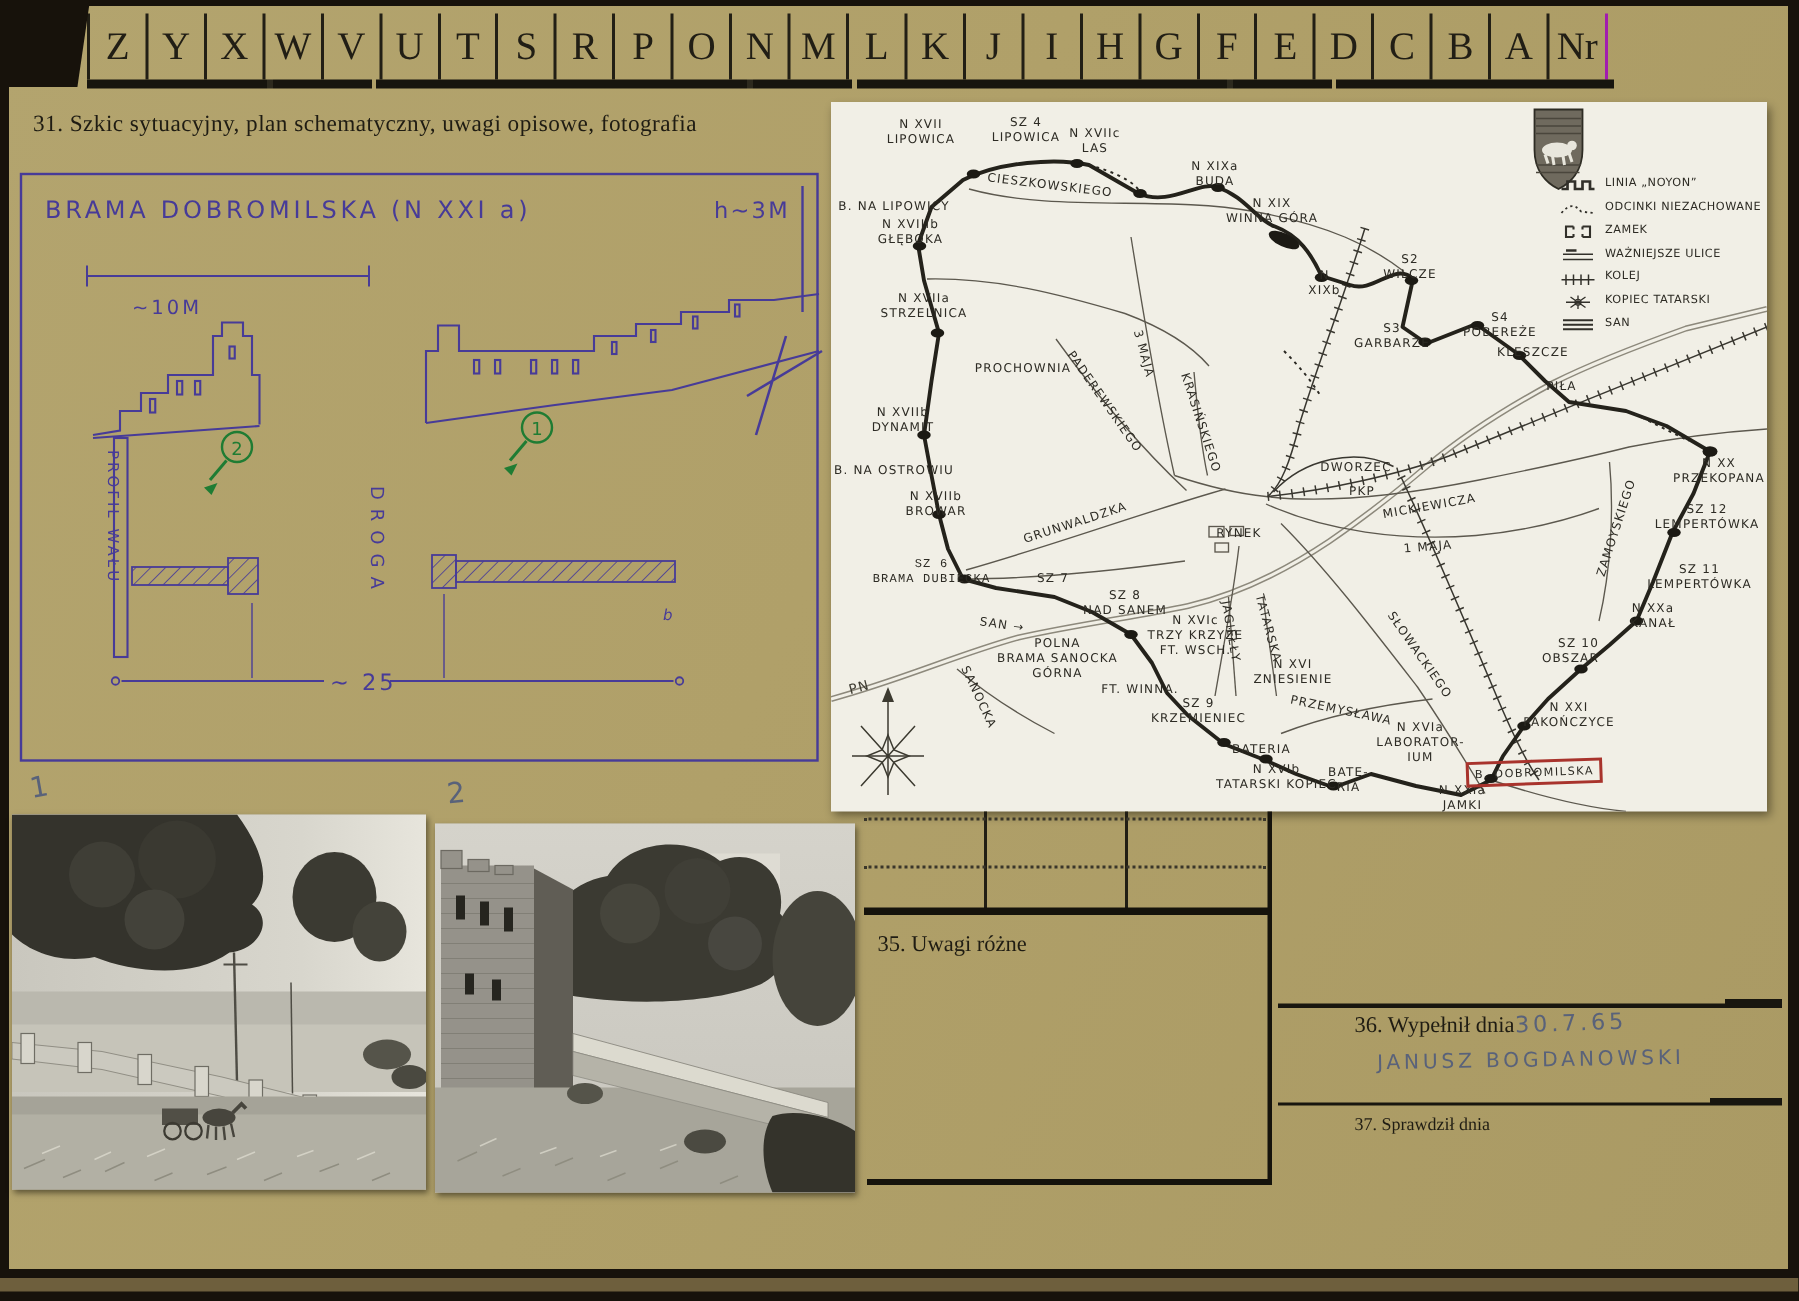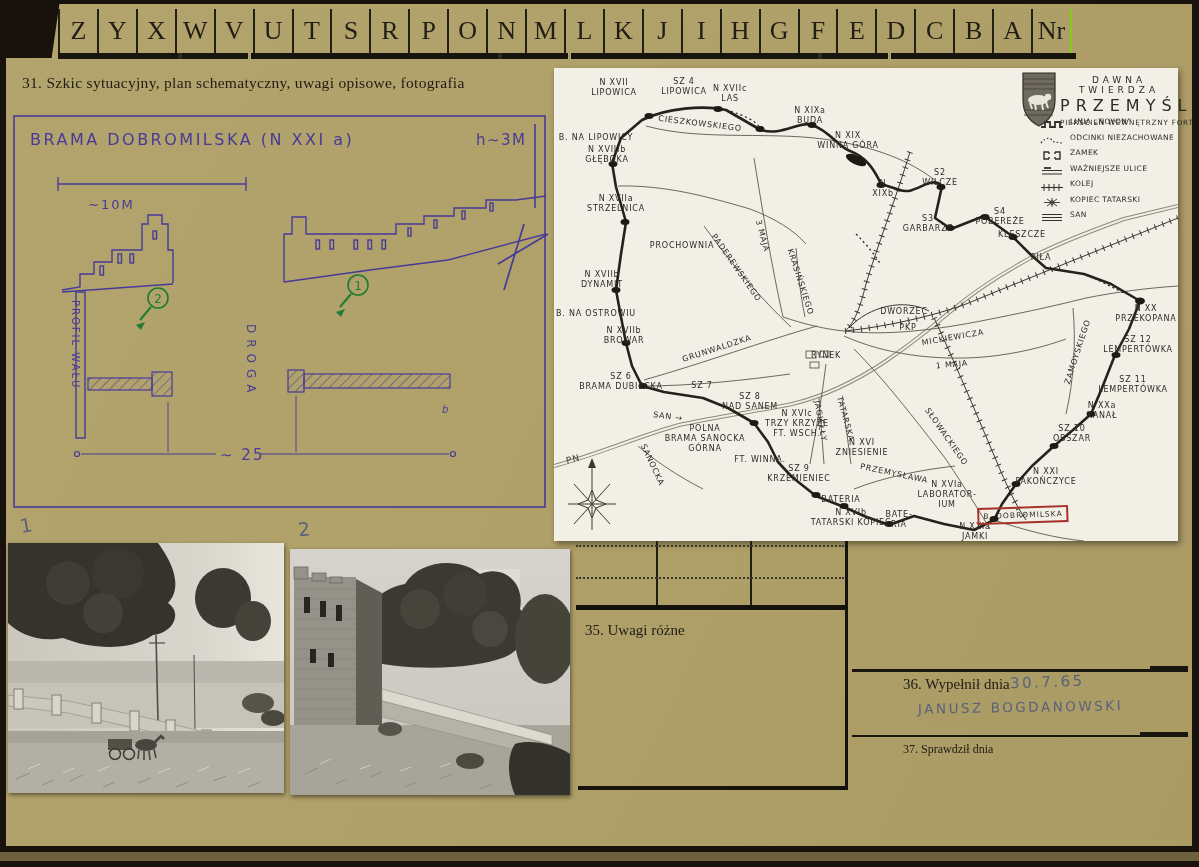--- a/index.html
+++ b/index.html
@@ -18,21 +18,21 @@
   .bottom-strip{position:absolute;left:0;top:852px;width:1199px;height:9px;background:#6e5f3d;}
   
   .tab-strip{
     position:absolute;left:58px;top:9px;width:1014px;height:44px;display:flex;
   }
   .tab{
     flex:1;display:flex;align-items:center;justify-content:center;
     border-left:2px solid #221f15;
     font-family:"Liberation Serif",serif;font-size:26px;color:#211e15;
   }
-  .tab:last-child{border-right:2px solid #84cc16;}
+  .tab:last-child{border-right:2px solid #a21caf;}
   .tab-rule{
     position:absolute;left:58px;top:53px;width:1018px;height:6px;
     background:repeating-linear-gradient(90deg,#17150e 0 120px,#2d2a1e 120px 124px,#17150e 124px 190px,#b0a069 190px 193px,#17150e 193px 320px);
   }
   .print{font-family:"Liberation Serif",serif;color:#1f1c13;}
   .sec31{position:absolute;left:22px;top:74px;font-size:15.5px;letter-spacing:.3px;}
   
   .sketch{position:absolute;left:10px;top:112px;width:540px;height:400px;}
   .ink-text{fill:#473b98;font-family:"DejaVu Sans",sans-serif;}
   .green-text{fill:#1f7c33;font-family:"DejaVu Sans",sans-serif;}
@@ -292,25 +292,20 @@
   <svg class="coat-of-arms" width="38" height="58" viewBox="0 0 38 58">
     <path d="M3,3 H35 V30 C35,44 27,52 19,56 C11,52 3,44 3,30 Z" fill="#6f6a5e" stroke="#2e2c24" stroke-width="1.2"></path>
     <g stroke="#4a463c" stroke-width="1">
         <path d="M4,9 H34 M4,14 H34 M4,19 H34 M4,40 H34 M4,45 H33"></path>
       </g>
     <ellipse cx="18" cy="30" rx="10" ry="5" fill="#e8e6dc"></ellipse>
     <circle cx="28" cy="27" r="3.2" fill="#e8e6dc"></circle>
     <path d="M10,33 l2,6 M15,34 l1,6 M22,34 l1,6 M26,32 l2,6" stroke="#e8e6dc" stroke-width="2" fill="none"></path>
   </svg>
 
-  <div class="map-title">
-    <div class="t1">DAWNA TWIERDZA</div>
-    <div class="t2">PRZEMYŚL</div>
-    <div class="t3">PIERŚCIEŃ WEWNĘTRZNY FORT</div>
-  </div>
 
   <div class="map-legend">
       <div class="legend-row">
         <span class="legend-icon"><svg width="24" height="11" viewBox="0 0 24 11">
             <path d="M1,8 h4 v-5 h5 v5 h5 v-5 h5 v5 h3" fill="none" stroke="#32302a" stroke-width="1.8"></path>
           </svg></span>
         <span class="legend-label">LINIA „NOYON”</span>
       </div>
       <div class="legend-row">
         <span class="legend-icon"><svg width="24" height="11" viewBox="0 0 24 11">
@@ -398,21 +393,21 @@
       <span class="map-label" style="left: 468px; top: 167px; transform: translate(-50%, -50%) rotate(0deg);">KLESZCZE</span>
       <span class="map-label" style="left: 487px; top: 190px; transform: translate(-50%, -50%) rotate(0deg);">PIŁA</span>
       <span class="map-label" style="left: 592px; top: 226px; transform: translate(-50%, -50%) rotate(0deg); margin-top: 20px;">N XX
 PRZEKOPANA</span>
       <span class="map-label" style="left: 584px; top: 277px; transform: translate(-50%, -50%) rotate(0deg);">SZ 12 LEMPERTÓWKA</span>
       <span class="map-label" style="left: 524px; top: 284px; transform: translate(-50%, -50%) rotate(-72deg);">ZAMOYSKIEGO</span>
       <span class="map-label" style="left: 560px; top: 317px; transform: translate(-50%, -50%) rotate(0deg); margin-left: 19px;">SZ 11
 LEMPERTÓWKA</span>
       <span class="map-label" style="left: 548px; top: 343px; transform: translate(-50%, -50%) rotate(0deg);">N XXa
 KANAŁ</span>
-      <span class="map-label" style="left: 518px; top: 366px; transform: translate(-50%, -50%) rotate(0deg);">SZ 10
+      <span class="map-label" style="left: 493px; top: 366px; transform: translate(-50%, -50%) rotate(0deg); text-align: right;">SZ 10
 OBSZAR</span>
       <span class="map-label" style="left: 492px; top: 409px; transform: translate(-50%, -50%) rotate(0deg);">N XXI
 PAKOŃCZYCE</span>
       <span class="map-label" style="left: 421px; top: 464px; transform: translate(-50%, -50%) rotate(0deg);">N XXIa
 JAMKI</span>
       <span class="map-label" style="left: 392px; top: 369px; transform: translate(-50%, -50%) rotate(55deg);">SŁOWACKIEGO</span>
       <span class="map-label" style="left: 308px; top: 380px; transform: translate(-50%, -50%) rotate(0deg);">N XVI
 ZNIESIENIE</span>
       <span class="map-label" style="left: 340px; top: 406px; transform: translate(-50%, -50%) rotate(12deg);">PRZEMYSŁAWA</span>
       <span class="map-label" style="left: 245px; top: 406px; transform: translate(-50%, -50%) rotate(0deg);">SZ 9
@@ -431,21 +426,21 @@
       <span class="map-label" style="left: 393px; top: 427px; transform: translate(-50%, -50%) rotate(0deg);">N XVIa
 LABORATOR-
 IUM</span>
       <span class="map-label" style="left: 151px; top: 371px; transform: translate(-50%, -50%) rotate(0deg);">POLNA
 BRAMA SANOCKA
 GÓRNA</span>
       <span class="map-label" style="left: 98px; top: 397px; transform: translate(-50%, -50%) rotate(65deg);">SANOCKA</span>
       <span class="map-label" style="left: 196px; top: 334px; transform: translate(-50%, -50%) rotate(0deg);">SZ 8
 NAD SANEM</span>
       <span class="map-label" style="left: 148px; top: 318px; transform: translate(-50%, -50%) rotate(0deg);">SZ 7</span>
-      <span class="map-label" style="left: 67px; top: 314px; transform: translate(-50%, -50%) rotate(0deg);">SZ 6
+      <span class="map-label" style="left: 67px; top: 314px; transform: translate(-50%, -50%) rotate(0deg); font-family: Liberation Mono, monospace;">SZ 6
 BRAMA DUBIECKA</span>
       <span class="map-label" style="left: 114px; top: 349px; transform: translate(-50%, -50%) rotate(8deg);">SAN →</span>
       <span class="map-label" style="left: 163px; top: 281px; transform: translate(-50%, -50%) rotate(-18deg);">GRUNWALDZKA</span>
       <span class="map-label" style="left: 272px; top: 288px; transform: translate(-50%, -50%) rotate(0deg);">RYNEK</span>
       <span class="map-label" style="left: 350px; top: 244px; transform: translate(-50%, -50%) rotate(0deg);">DWORZEC</span>
       <span class="map-label" style="left: 354px; top: 260px; transform: translate(-50%, -50%) rotate(0deg);">PKP</span>
       <span class="map-label" style="left: 399px; top: 270px; transform: translate(-50%, -50%) rotate(-10deg);">MICKIEWICZA</span>
       <span class="map-label" style="left: 398px; top: 297px; transform: translate(-50%, -50%) rotate(-5deg);">1 MAJA</span>
       <span class="map-label" style="left: 246px; top: 214px; transform: translate(-50%, -50%) rotate(72deg);">KRASIŃSKIEGO</span>
     </div>

